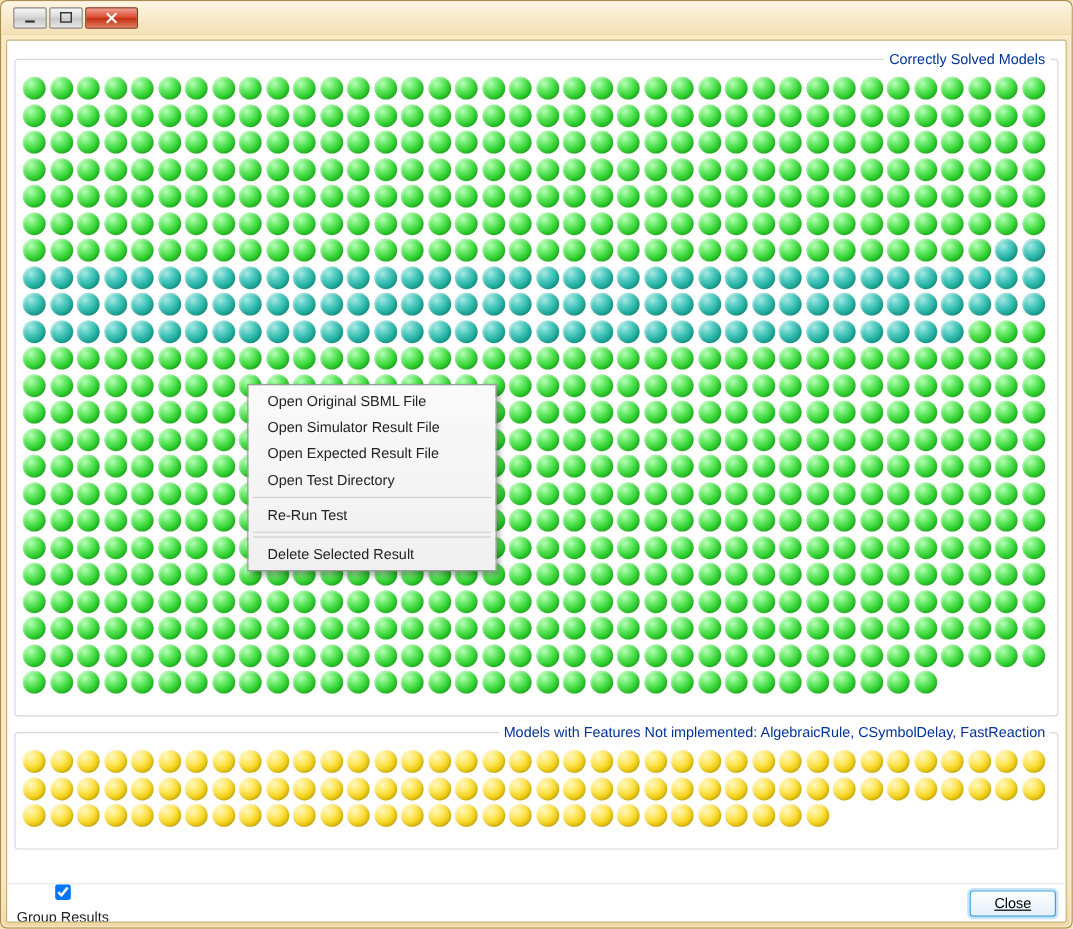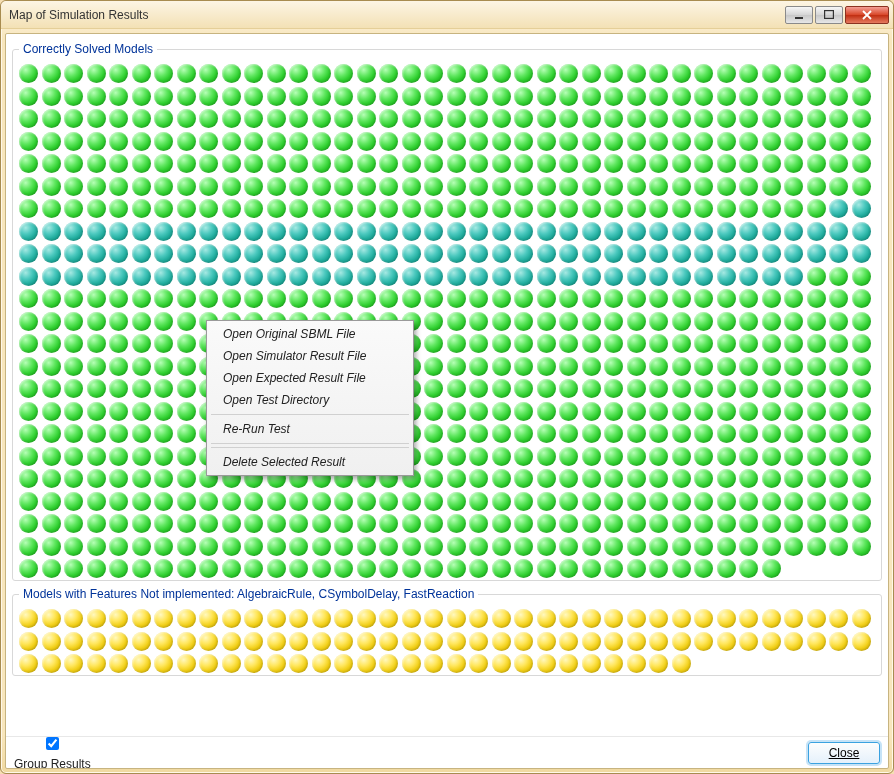--- a/index.html
+++ b/index.html
@@ -69,21 +69,22 @@
   }
   .content-scroll {
     flex: 1;
     overflow: hidden;
     padding: 4px 6px 0 6px;
   }
   fieldset.group {
     border: 1px solid #d8d8d8;
     border-radius: 3px;
     margin: 4px 0 6px 0;
-    padding: 8px 6px 2px 6px;
+    padding: 8px 6px 18px 6px;
+    text-align: right;
   }
   fieldset.group > legend {
     color: #003399;
     font-size: 12px;
     padding: 0 4px;
   }
   .dot-grid {
     display: flex;
     flex-wrap: wrap;
     gap: 3.5px;
@@ -142,38 +143,36 @@
     padding: 2px;
     z-index: 50;
   }
   .context-menu .mi {
     padding: 4px 12px 4px 14px;
     font-size: 12px;
     color: #222;
     background: #fff0;
     white-space: nowrap;
     cursor: default;
-    font-style: italic;
   }
   .context-menu .sep {
     height: 1px;
     background: #d0d0d0;
     margin: 3px 2px;
   }
   .context-menu {
     background: linear-gradient(to bottom, #fafafa, #f0f0f0);
   }
   .context-menu .mi { background: transparent; }
 </style>
 </head>
 <body>
 
 <div class="window">
   <div class="titlebar">
-    <div class="title">Map of Simulation Results</div>
     <div class="win-controls">
       <div class="win-btn">
         <svg width="10" height="8" viewBox="0 0 10 8">
             <rect x="1" y="6" width="8" height="2" fill="#333"></rect>
           </svg>
       </div>
       <div class="win-btn">
         <svg width="10" height="9" viewBox="0 0 10 9">
             <rect x="0.5" y="0.5" width="9" height="8" fill="none" stroke="#333" stroke-width="1.4"></rect>
           </svg>

